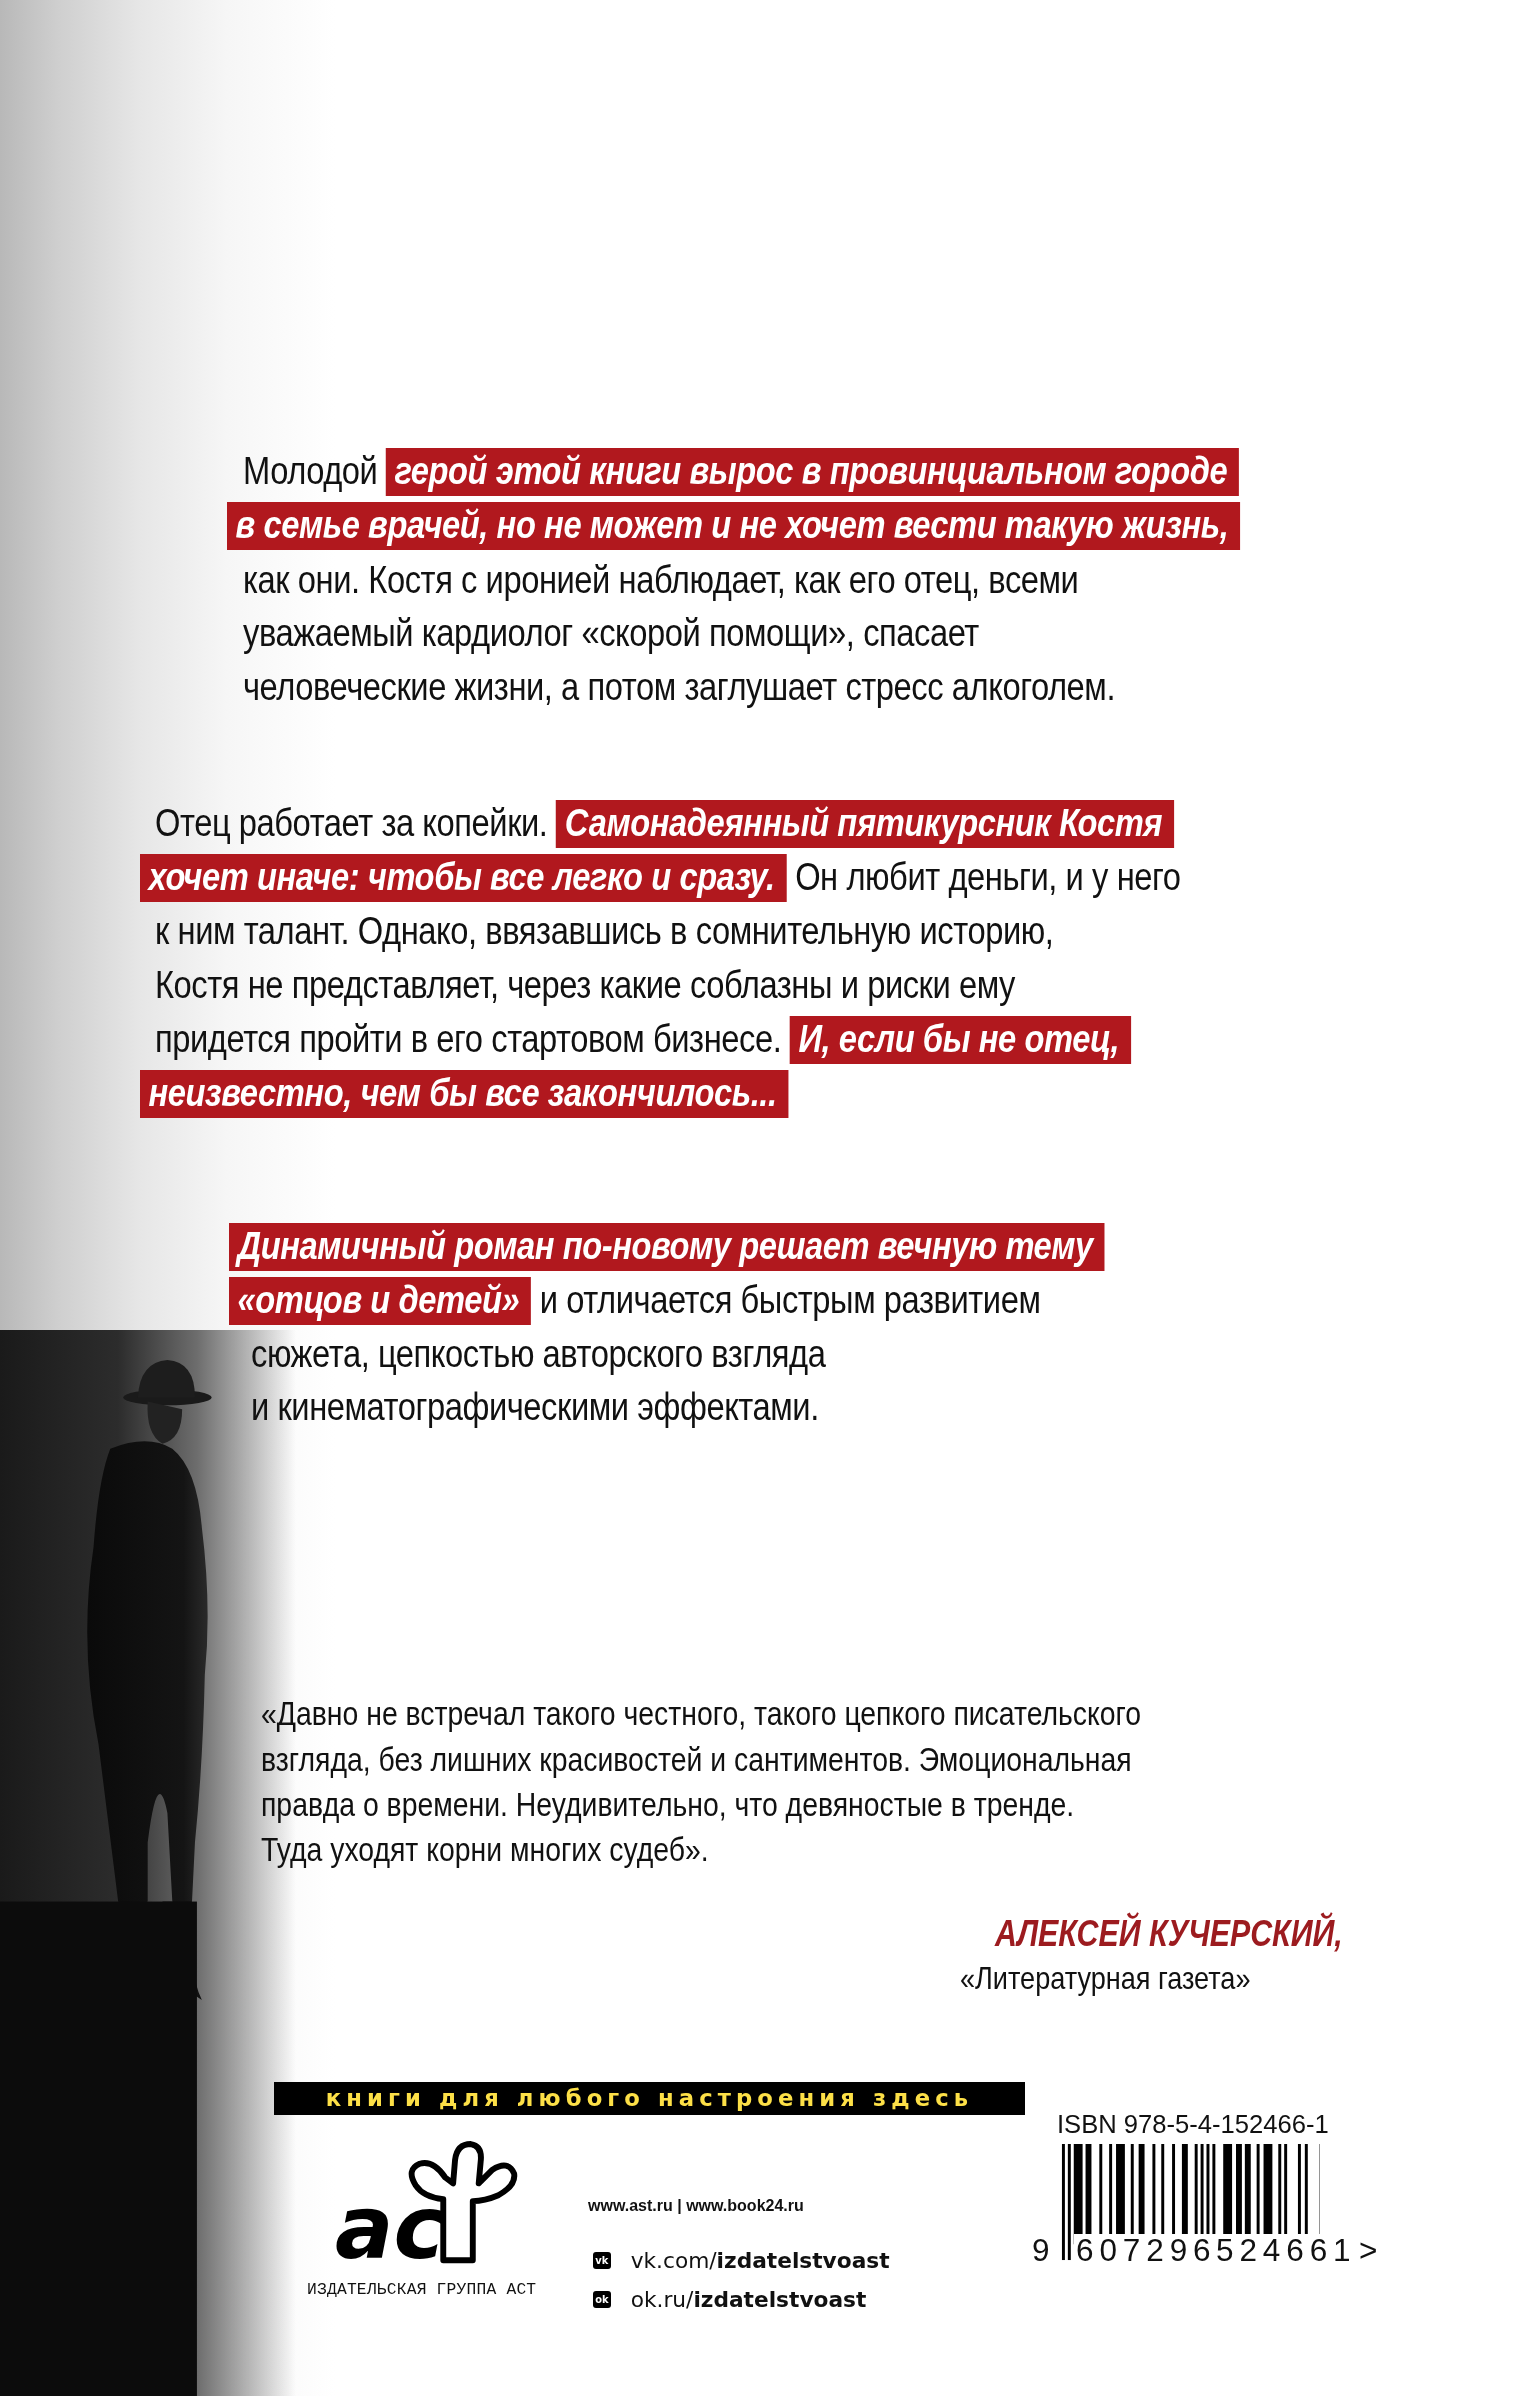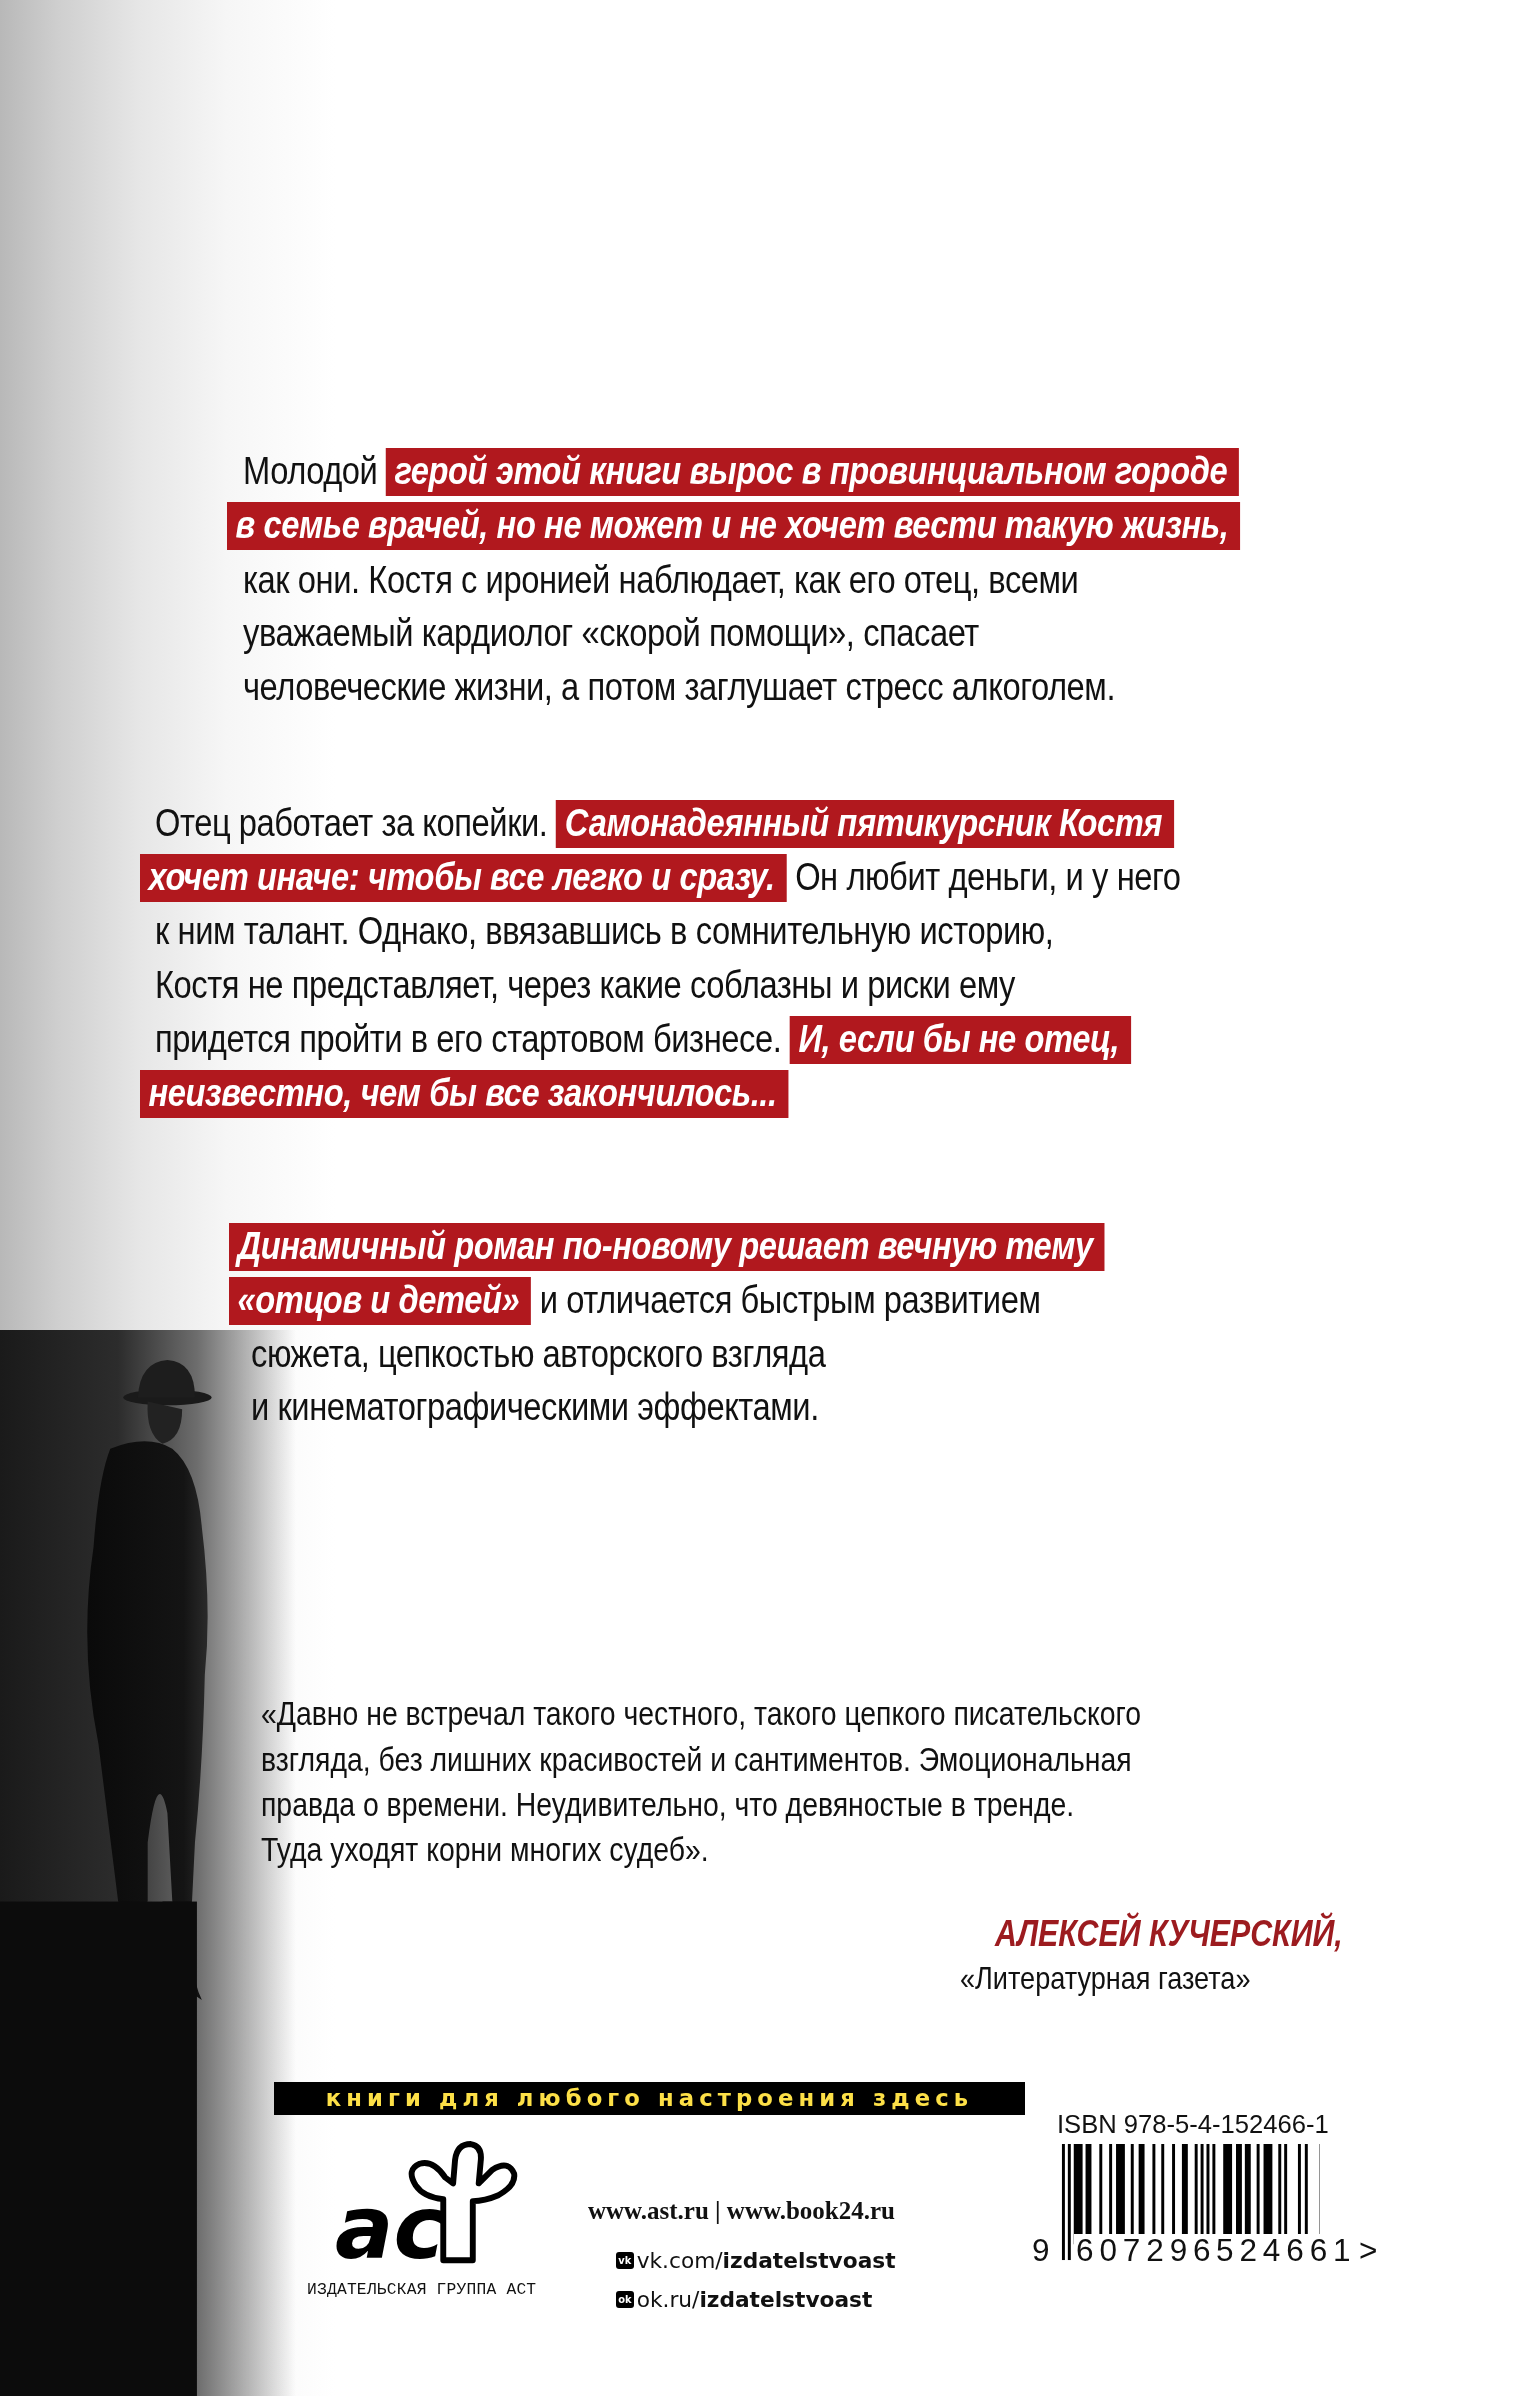--- a/index.html
+++ b/index.html
@@ -46,26 +46,26 @@
       position: absolute; left: 274px; top: 2082px; width: 751px; height: 33px;
       background: #000; color: #fde047; font-family: "DejaVu Sans", sans-serif; font-weight: bold;
       font-size: 22.7px; letter-spacing: 5.1px; line-height: 33px; text-align: center; z-index: 2;
     }
     .logo { position: absolute; left: 335px; top: 2140px; z-index: 2; }
     .logo-caption {
       position: absolute; left: 307px; top: 2280px; font-family: Liberation Mono, monospace;
       font-size: 16.3px; z-index: 2; letter-spacing: 0.2px;
     }
     .sites {
-      position: absolute; left: 588px; top: 2197px; font-family: Liberation Serif, serif;
-      font-weight: bold; font-size: 25px; z-index: 2; white-space: nowrap;
+      position: absolute; left: 588px; top: 2197px; font-family: Liberation Sans, sans-serif;
+      font-weight: bold; font-size: 16px; z-index: 2; white-space: nowrap;
     }
     .social {
-      position: absolute; left: 616px; font-family: "DejaVu Sans", sans-serif; font-size: 21.7px;
-      z-index: 2; white-space: nowrap; display: flex; align-items: center; gap: 3px;
+      position: absolute; left: 593px; font-family: "DejaVu Sans", sans-serif; font-size: 21.7px;
+      z-index: 2; white-space: nowrap; display: flex; align-items: center; gap: 20px;
     }
     .social b { font-weight: bold; }
     .soc-icon {
       width: 17.7px; height: 17.7px; background: #000; border-radius: 3px; color: #fff;
       font-size: 9.9px; font-weight: bold; display: inline-flex; align-items: center; justify-content: center;
     }
     .isbn {
       position: absolute; left: 1057px; top: 2110px; font-size: 25.6px; z-index: 2; white-space: nowrap;
     }
     .barcode { position: absolute; left: 1034px; top: 2144px; z-index: 2; }

